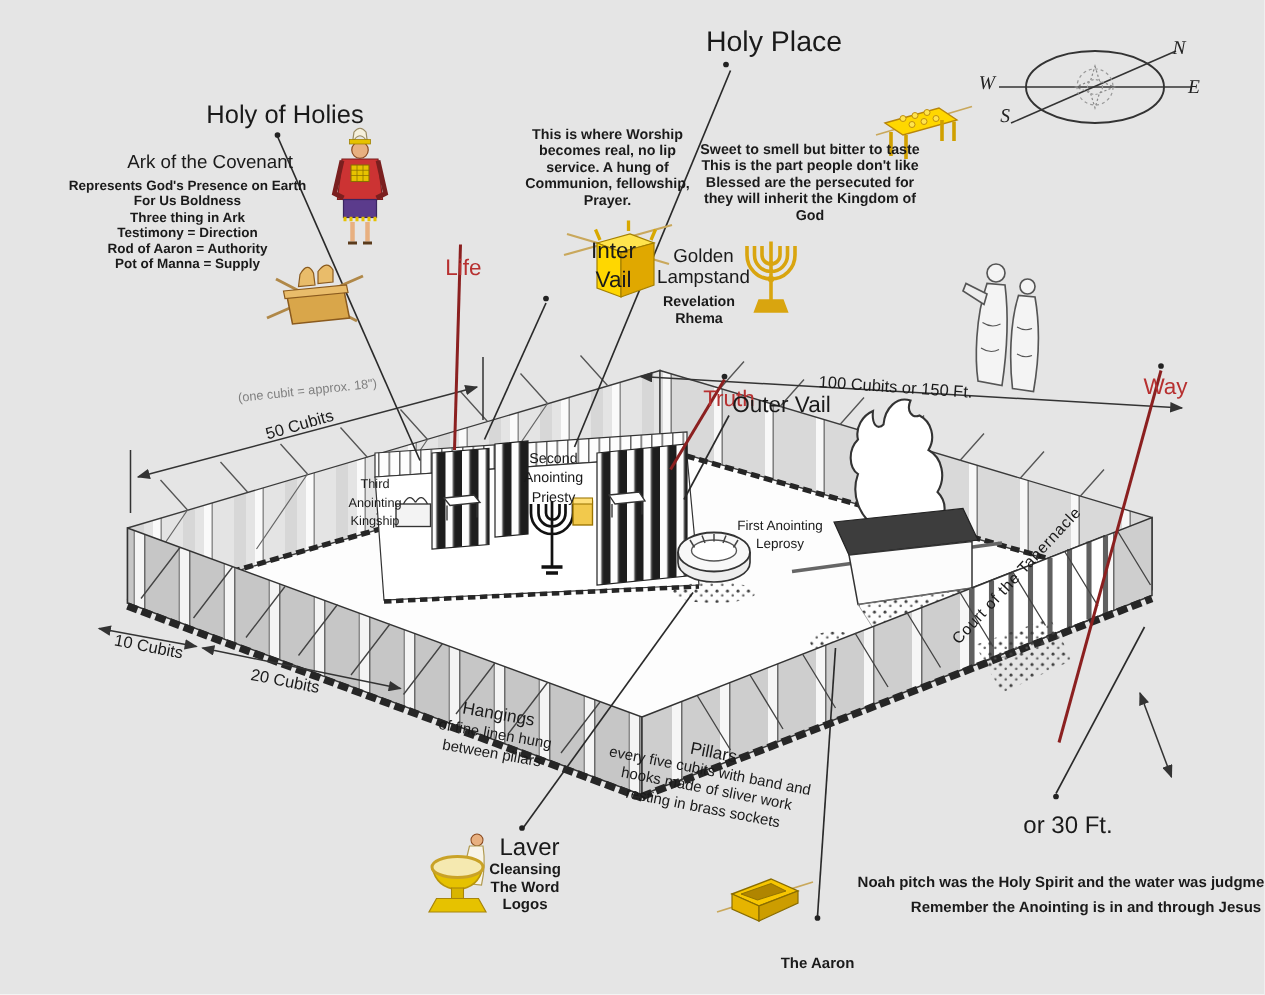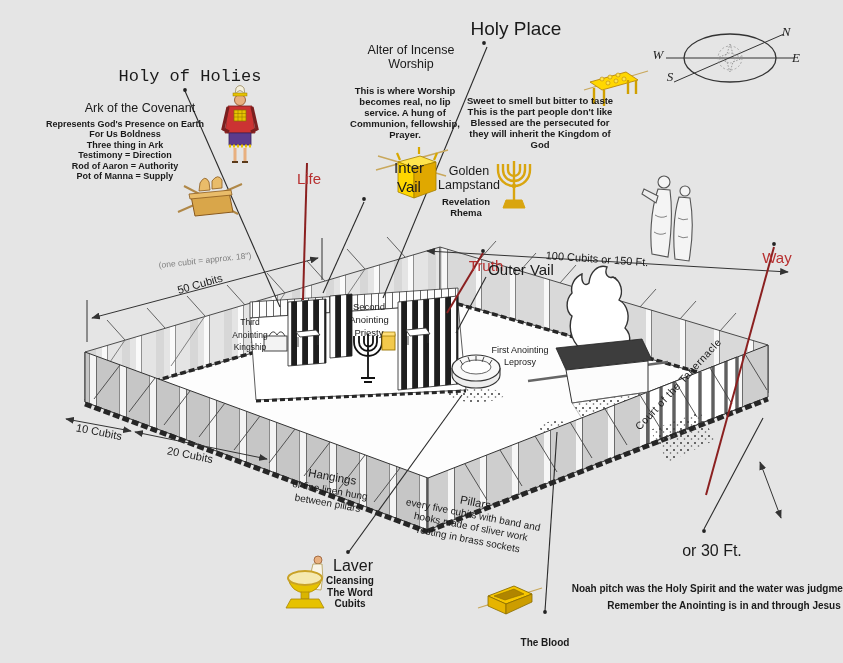--- a/index.html
+++ b/index.html
@@ -3,21 +3,21 @@
 <meta charset="utf-8">
 <style>
   html,body{margin:0;padding:0;background:#fff;}
   #stage{position:relative;width:843px;height:663px;background:#e5e5e5;overflow:hidden;
          font-family:"Liberation Sans",sans-serif;color:#1a1a1a;padding-left:24px;}
   #art{position:absolute;left:0;top:0;}
   .lbl{position:absolute;text-align:center;white-space:nowrap;line-height:1.15;
        transform:translate(-50%,-50%);}
   .lbl span{display:block;}
   .t19{font-size:19px;}
-  .t17{font-size:17px;font-family:Liberation Mono, monospace;}
+  .t17{font-size:17px;}
   .t16{font-size:16px;}
   .t15{font-size:15px;}
   .t12{font-size:12.5px;}
   .t11{font-size:11px;}
   .t10{font-size:10px;}
   .red{color:#b73030;margin-top:28px;}
   .gray{color:#808080;}
   .para{font-weight:bold;font-size:9.5px;line-height:11px;}
   .para9{font-weight:bold;font-size:9px;line-height:10.4px;}
   .bold10{font-weight:bold;font-size:10px;line-height:11.5px;}
@@ -261,24 +261,20 @@
     <polygon points="488,596 514,586 532,594 506,604" fill="#f7c600" stroke="#8a6d00" stroke-width="0.9"></polygon>
     <polygon points="494,596 514,589 524,594 505,600" fill="#b08500" stroke="#8a6d00" stroke-width="0.6"></polygon>
     <polygon points="488,596 506,604 506,614 488,606" fill="#e6b400" stroke="#8a6d00" stroke-width="0.8"></polygon>
     <polygon points="506,604 532,594 532,602 506,614" fill="#cc9d00" stroke="#8a6d00" stroke-width="0.8"></polygon>
   </g>
 </svg>
 
 <div class="lbl t19" style="left:516px;top:29px;">Holy Place</div>
 <div class="lbl t17" style="left:190px;top:77px;">Holy of Holies</div>
 
-<div class="lbl t12" style="left:411px;top:57px;">
-  <span>Alter of Incense</span>
-      <span>Worship</span>
-</div>
 <div class="lbl para" style="left:405px;top:112px;">
   <span>This is where Worship</span>
       <span>becomes real, no lip</span>
       <span>service. A hung of</span>
       <span>Communion, fellowship,</span>
       <span>Prayer.</span>
 </div>
 
 <div class="lbl para" style="left:540px;top:122px;">
   <span>Sweet to smell but bitter to taste</span>
@@ -346,24 +342,24 @@
   <span>Pillars</span>
       <span>every five cubits with band and</span>
       <span>hooks made of sliver work</span>
       <span>resting in brass sockets</span>
 </div>
 
 <div class="lbl t16" style="left:353px;top:566px;">Laver</div>
 <div class="lbl bold10" style="left:350px;top:592px;">
   <span>Cleansing</span>
       <span>The Word</span>
-      <span>Cubits</span>
+      <span>Logos</span>
 </div>
 <div class="lbl t16" style="left:551px;top:626px;margin-top:48px;">Brazen Alter</div>
-<div class="lbl bold10" style="left:545px;top:643px;">The Blood</div>
+<div class="lbl bold10" style="left:545px;top:643px;">The Aaron</div>
 
 <div class="lbl t16" style="left:712px;top:551px;line-height:22px;">
       <span>or 30 Ft.</span>
 </div>
 <div class="lbl bold10" style="left:712px;top:589px;">Noah pitch was the Holy Spirit and the water was judgment</div>
 <div class="lbl bold10" style="left:724px;top:606px;">Remember the Anointing is in and through Jesus</div>
 
 <div class="cletter" style="left:658px;top:55px;">W</div>
 <div class="cletter" style="left:796px;top:58px;">E</div>
 <div class="cletter" style="left:786px;top:32px;">N</div>

